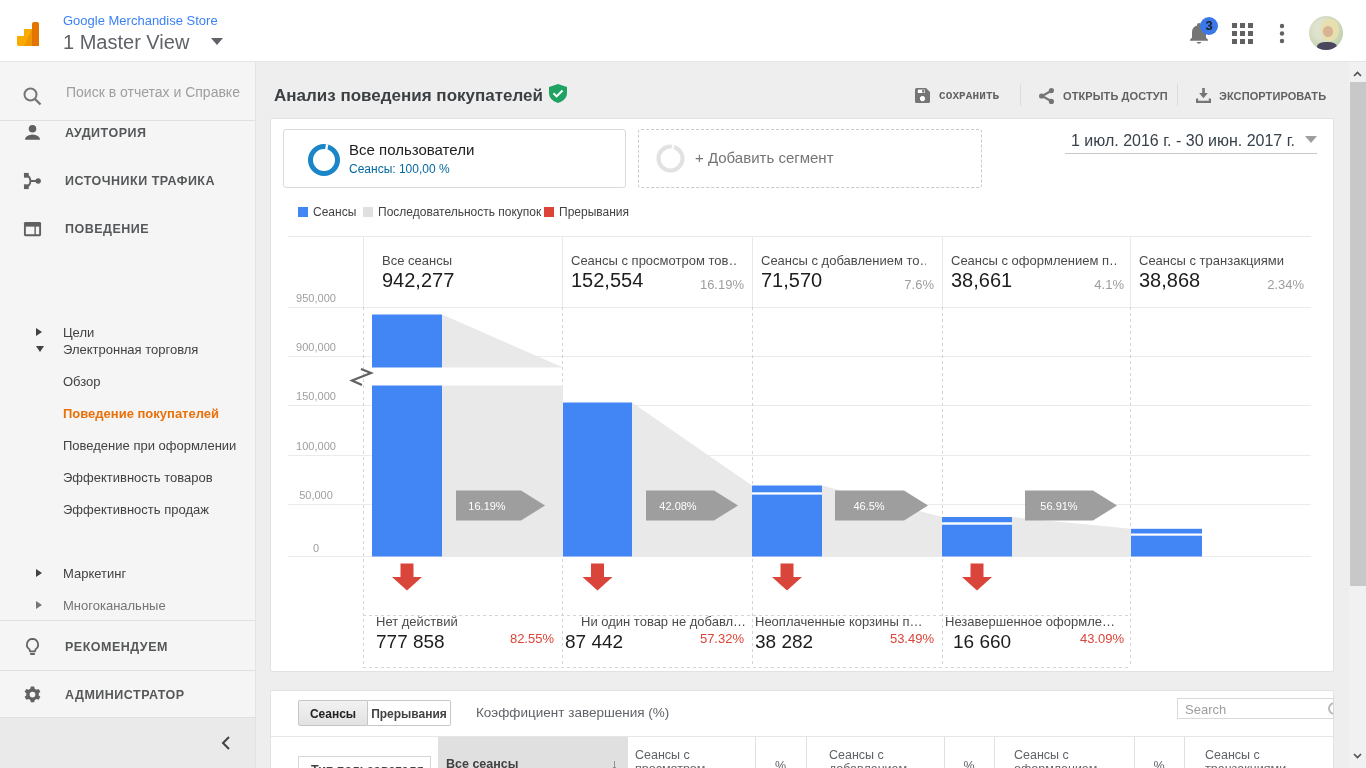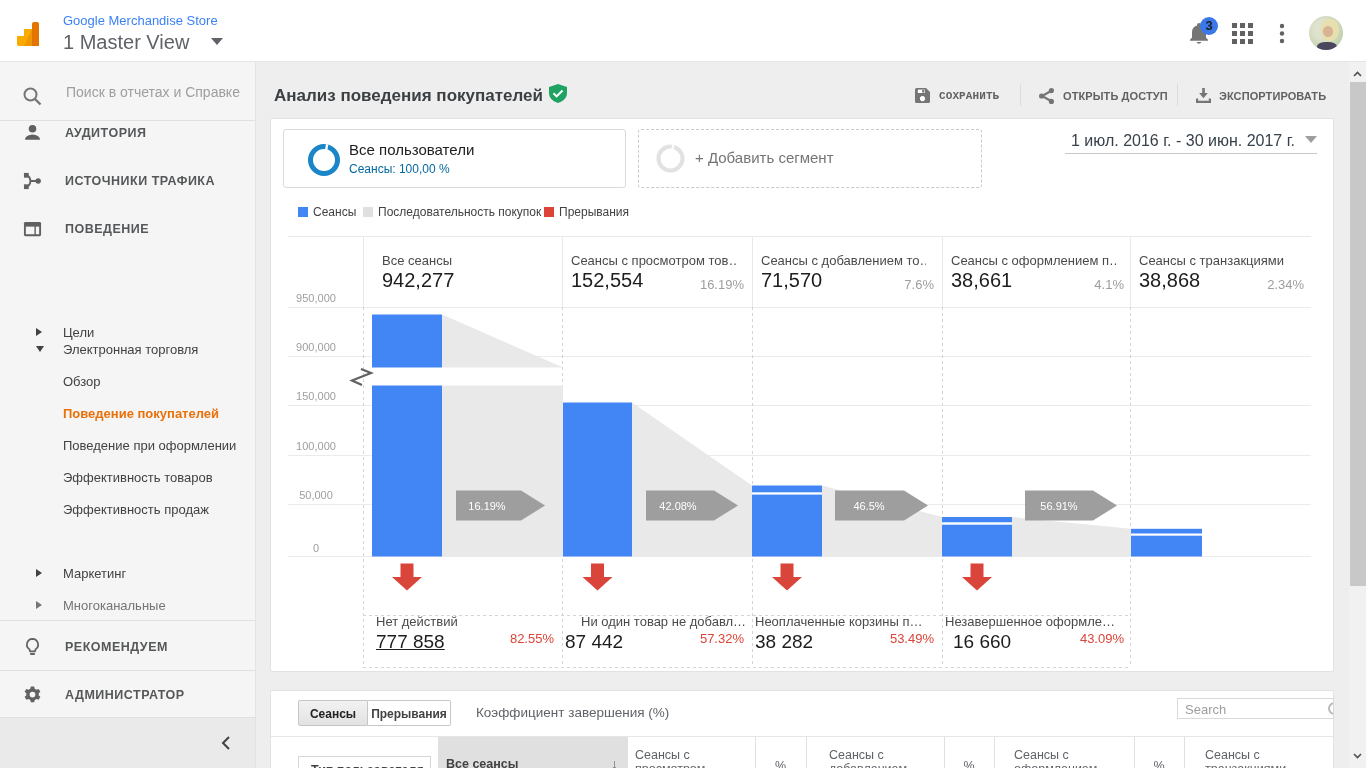--- a/index.html
+++ b/index.html
@@ -348,21 +348,21 @@
     <div class="colpct" style="left:940px;width:93px;">2.34%</div>
 
     <div class="ylab" style="left:10px;top:173px;">950,000</div>
     <div class="ylab" style="left:10px;top:222px;">900,000</div>
     <div class="ylab" style="left:10px;top:271px;">150,000</div>
     <div class="ylab" style="left:10px;top:321px;">100,000</div>
     <div class="ylab" style="left:10px;top:370px;">50,000</div>
     <div class="ylab" style="left:10px;top:423px;">0</div>
 
     <div class="statname" style="left:105px;width:170px;">Нет действий</div>
-    <div class="statval" style="left:105px;text-decoration:underline;">777 858</div>
+    <div class="statval" style="left:105px;">777 858</div>
     <div class="statpct" style="left:195px;width:88px;">82.55%</div>
     <div class="statname" style="left:310px;width:172px;">Ни один товар не добавл…</div>
     <div class="statval" style="left:294px;">87 442</div>
     <div class="statpct" style="left:385px;width:88px;">57.32%</div>
     <div class="statname" style="left:484px;width:172px;">Неоплаченные корзины п…</div>
     <div class="statval" style="left:484px;">38 282</div>
     <div class="statpct" style="left:575px;width:88px;">53.49%</div>
     <div class="statname" style="left:674px;width:172px;">Незавершенное оформле…</div>
     <div class="statval" style="left:674px;margin-left:8px;">16 660</div>
     <div class="statpct" style="left:765px;width:88px;">43.09%</div>

